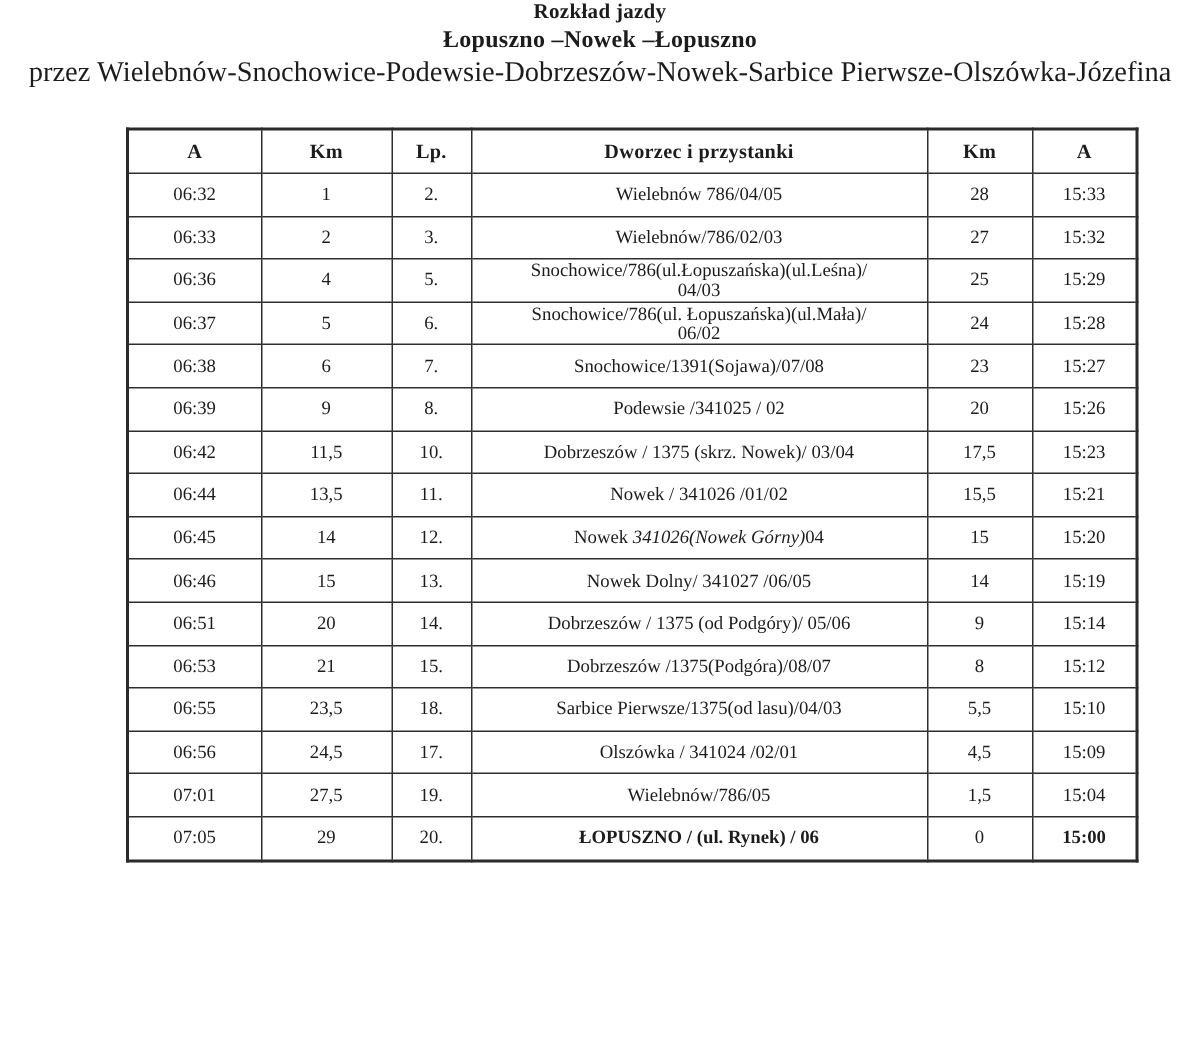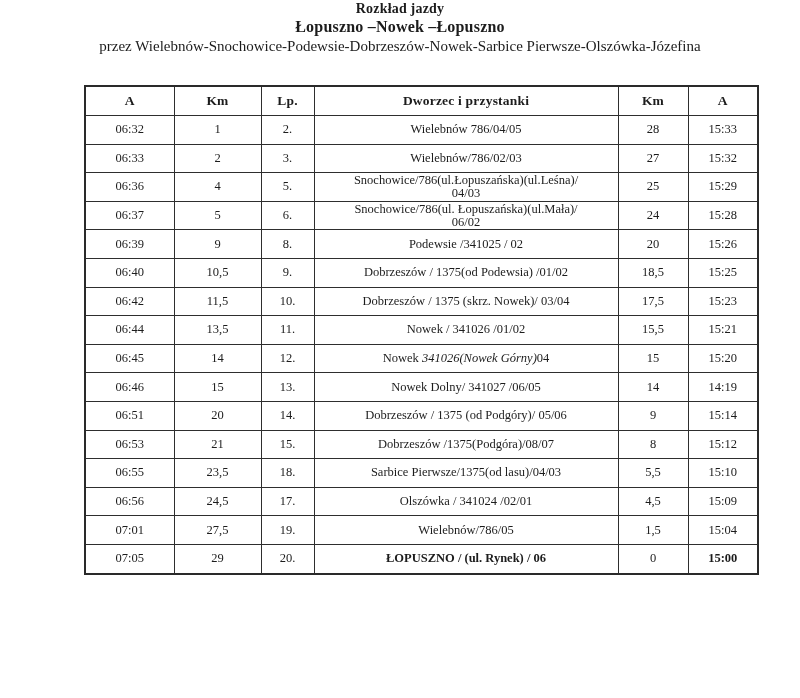--- a/index.html
+++ b/index.html
@@ -3,21 +3,21 @@
 <meta charset="utf-8">
 <style>
   html,body{margin:0;padding:0;background:#ffffff;}
   .page{
     position:relative;width:800px;height:698px;background:#ffffff;overflow:hidden;
     font-family:"Liberation Serif","DejaVu Serif",serif;color:#1c1c1c;
   }
   .titles{position:absolute;top:0;left:0;width:100%;text-align:center;}
   .t1{font-size:14px;font-weight:bold;margin-top:1px;letter-spacing:.2px;}
   .t2{font-size:16px;font-weight:bold;margin-top:1px;letter-spacing:.2px;}
-  .t3{font-size:15px;margin-top:2px;}
+  .t3{font-size:19px;margin-top:2px;}
   table.tt{
     position:absolute;left:84px;top:85px;width:673px;
     border-collapse:collapse;table-layout:fixed;
     border:2px solid #2a2a2a;
   }
   table.tt th, table.tt td{
     border:1px solid #2e2e2e;
     text-align:center;
     padding:0 3px;
     overflow:hidden;
@@ -90,36 +90,36 @@
         </tr>
         <tr>
           <td class="c-a">06:37</td>
           <td class="c-km">5</td>
           <td class="c-lp">6.</td>
           <td class="c-st"><span>Snochowice/786(ul. Łopuszańska)(ul.Mała)/</span><div>06/02</div></td>
           <td class="c-km">24</td>
           <td class="c-a">15:28</td>
         </tr>
         <tr>
+          <td class="c-a">06:38</td>
+          <td class="c-km">6</td>
+          <td class="c-lp">7.</td>
+          <td class="c-st"><span>Snochowice/1391(Sojawa)/07/08</span></td>
+          <td class="c-km">23</td>
+          <td class="c-a">15:27</td>
+        </tr>
+        <tr>
           <td class="c-a">06:39</td>
           <td class="c-km">9</td>
           <td class="c-lp">8.</td>
           <td class="c-st"><span>Podewsie /341025 / 02</span></td>
           <td class="c-km">20</td>
           <td class="c-a">15:26</td>
         </tr>
         <tr>
-          <td class="c-a">06:40</td>
-          <td class="c-km">10,5</td>
-          <td class="c-lp">9.</td>
-          <td class="c-st"><span>Dobrzeszów / 1375(od Podewsia) /01/02</span></td>
-          <td class="c-km">18,5</td>
-          <td class="c-a">15:25</td>
-        </tr>
-        <tr>
           <td class="c-a">06:42</td>
           <td class="c-km">11,5</td>
           <td class="c-lp">10.</td>
           <td class="c-st"><span>Dobrzeszów / 1375 (skrz. Nowek)/ 03/04</span></td>
           <td class="c-km">17,5</td>
           <td class="c-a">15:23</td>
         </tr>
         <tr>
           <td class="c-a">06:44</td>
           <td class="c-km">13,5</td>
@@ -135,21 +135,21 @@
           <td class="c-st"><span>Nowek </span><i>341026(Nowek Górny)</i><span>04</span></td>
           <td class="c-km">15</td>
           <td class="c-a">15:20</td>
         </tr>
         <tr>
           <td class="c-a">06:46</td>
           <td class="c-km">15</td>
           <td class="c-lp">13.</td>
           <td class="c-st"><span>Nowek Dolny/ 341027 /06/05</span></td>
           <td class="c-km">14</td>
-          <td class="c-a">14:19</td>
+          <td class="c-a">15:19</td>
         </tr>
         <tr>
           <td class="c-a">06:51</td>
           <td class="c-km">20</td>
           <td class="c-lp">14.</td>
           <td class="c-st"><span>Dobrzeszów / 1375 (od Podgóry)/ 05/06</span></td>
           <td class="c-km">9</td>
           <td class="c-a">15:14</td>
         </tr>
         <tr>

